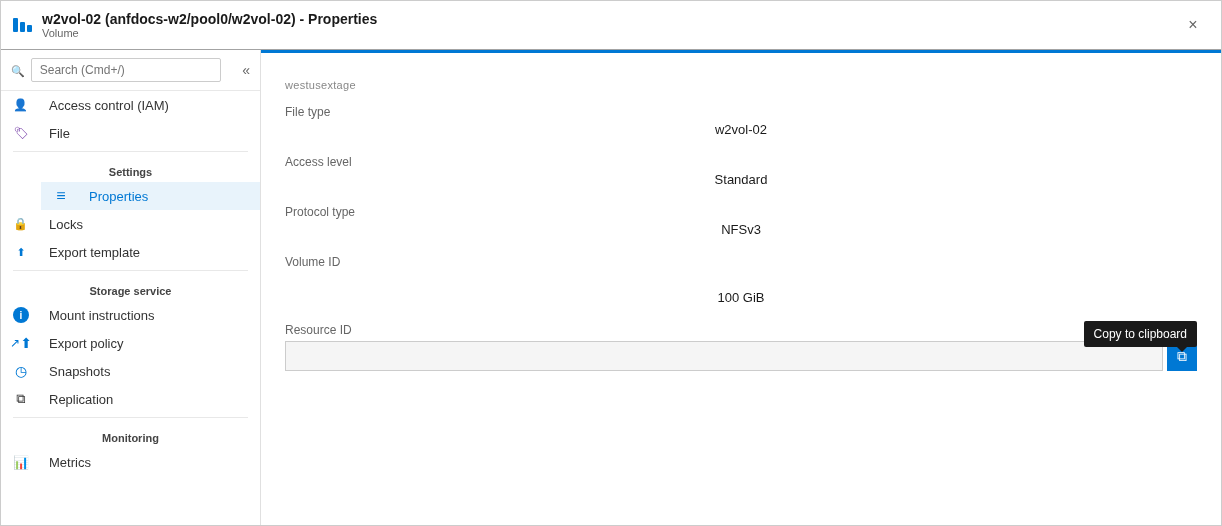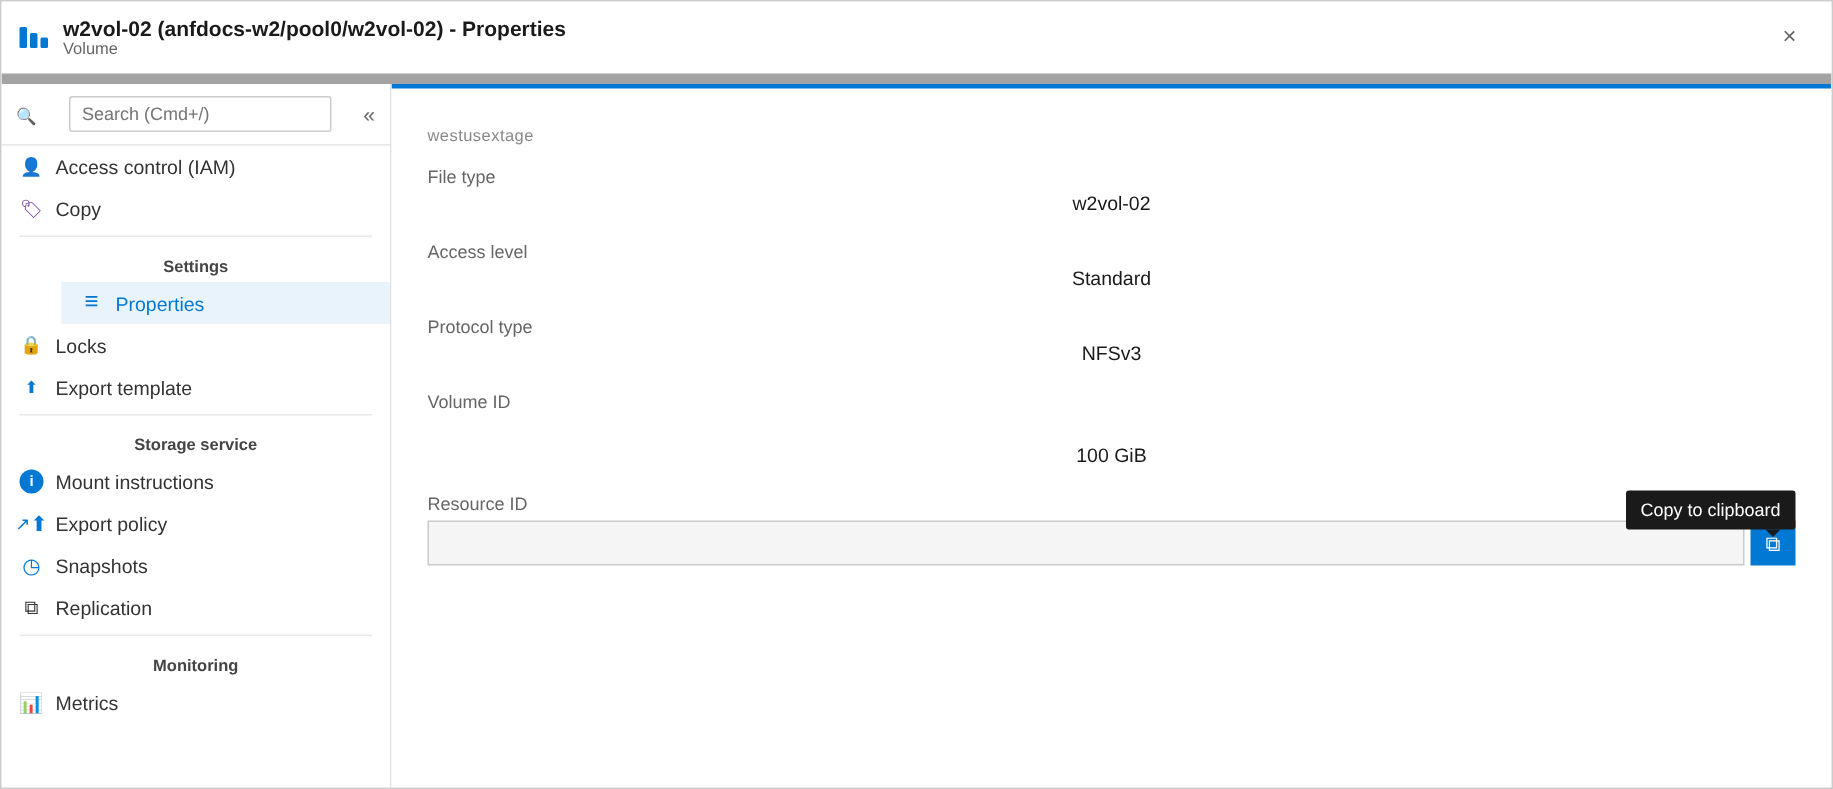--- a/index.html
+++ b/index.html
@@ -12,21 +12,21 @@
       border: 1px solid #ccc;
       display: flex;
       flex-direction: column;
       overflow: hidden;
     }
 
     .title-bar {
       display: flex;
       align-items: center;
       padding: 8px 12px;
-      border-bottom: 7px solid #a3a3a3;
+      border-bottom: 1px solid #a3a3a3;
       background: #fff;
       min-height: 48px;
     }
 
     .title-bar-logo {
       display: flex;
       flex-direction: column;
       gap: 2px;
       margin-right: 10px;
     }
@@ -88,21 +88,21 @@
       overflow-y: auto;
       display: flex;
       flex-direction: column;
     }
 
     .search-bar {
       padding: 8px 10px;
       border-bottom: 1px solid #e8e8e8;
       display: flex;
       align-items: center;
-      gap: 21px;
+      gap: 6px;
     }
 
     .search-bar input {
       border: 1px solid #ccc;
       border-radius: 2px;
       padding: 4px 8px;
       font-size: 12px;
       width: 190px;
       outline: none;
       color: #666;
@@ -120,21 +120,21 @@
       font-weight: 600;
       color: #444;
       padding: 10px 12px 4px 12px;
       text-transform: none;
       text-align: center;
     }
 
     .sidebar-item {
       display: flex;
       align-items: center;
-      gap: 8px;
+      gap: 20px;
       padding: 6px 12px;
       cursor: pointer;
       color: #333;
       font-size: 13px;
     }
     .sidebar-item.active { background: #e8f3fb; color: #0078d4; font-weight: 500; margin-left: 40px; }
 
     .sidebar-item .icon {
       width: 16px;
       height: 16px;
@@ -290,21 +290,21 @@
         <span class="collapse-btn">«</span>
       </div>
 
       <div class="sidebar-item">
         <span class="icon icon-access"></span>
         <span>Access control (IAM)</span>
       </div>
 
       <div class="sidebar-item">
         <span class="icon icon-tags"></span>
-        <span>Copy</span>
+        <span>File</span>
       </div>
 
       <div class="divider"></div>
 
       <div class="sidebar-section-header">Settings</div>
 
       <div class="sidebar-item active">
         <span class="icon icon-properties"></span>
         <span>Properties</span>
       </div>

